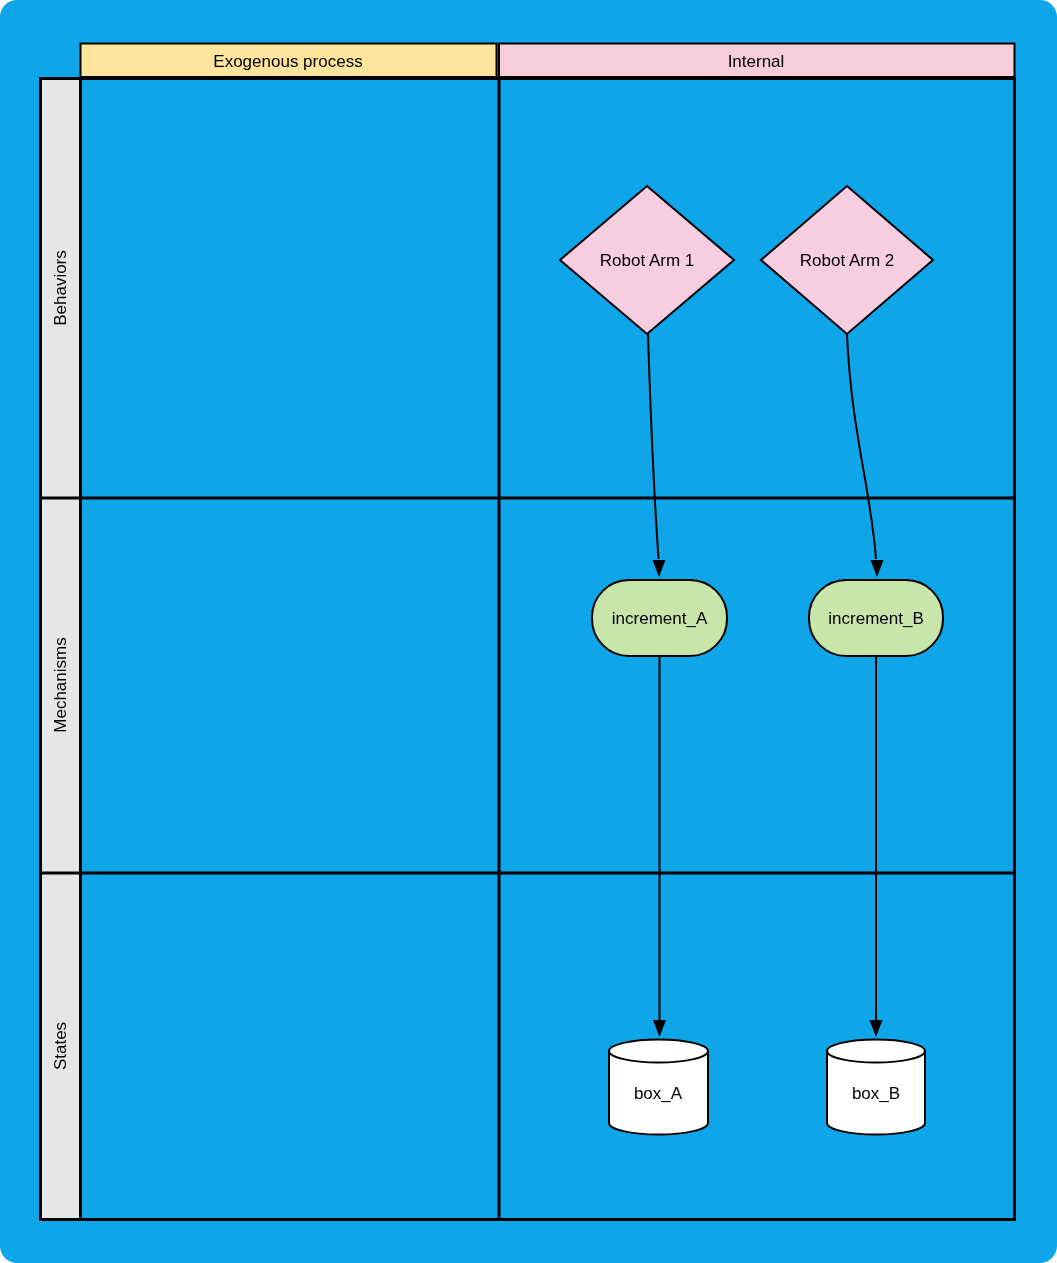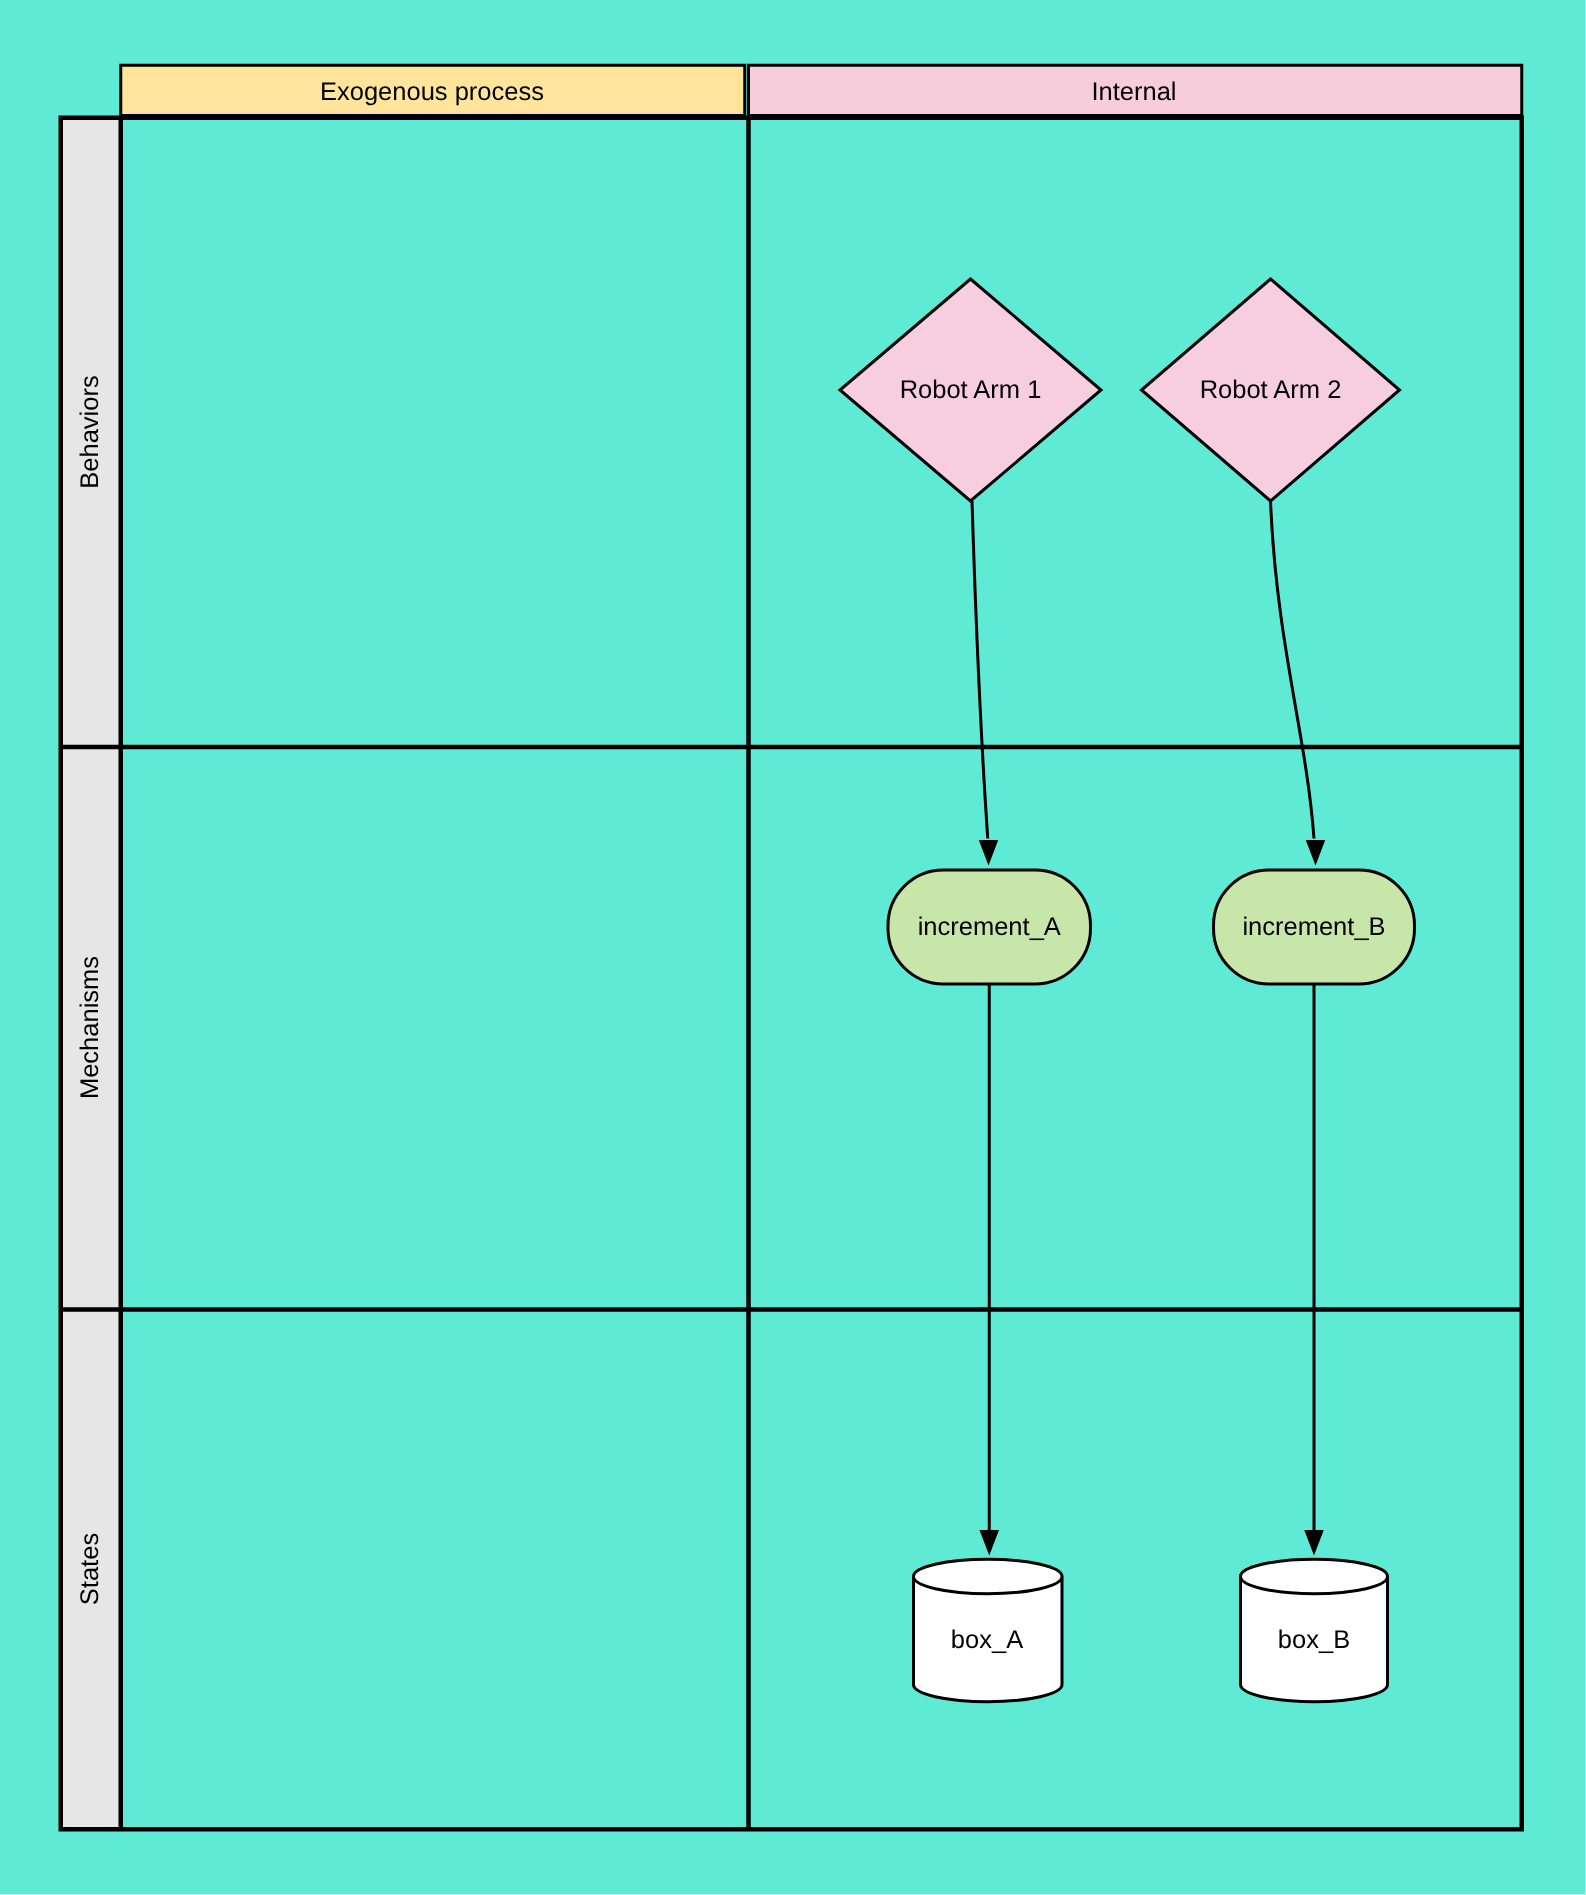--- a/index.html
+++ b/index.html
@@ -1,21 +1,22 @@
 <!DOCTYPE html>
 <html><head>
 <meta charset="utf-8">
 <style>
   html, body { margin: 0; padding: 0; background: #ffffff; }
   .canvas-wrap {
     position: relative;
     width: 1057px;
     height: 1263px;
-    background: #5eead4;
+    background: #0ea5e9;
     font-family: "Liberation Sans", "DejaVu Sans", sans-serif;
+    border-radius: 17px;
   }
   svg { display: block; }
   text {
     font-family: "Liberation Sans", "DejaVu Sans", sans-serif;
     font-size: 17px;
     fill: #000000;
   }
   .txt-ctr { text-anchor: middle; dominant-baseline: central; }
   .grid-line { stroke: #000000; stroke-width: 3; fill: none; }
   .cell-box { stroke: #000000; stroke-width: 2; }

